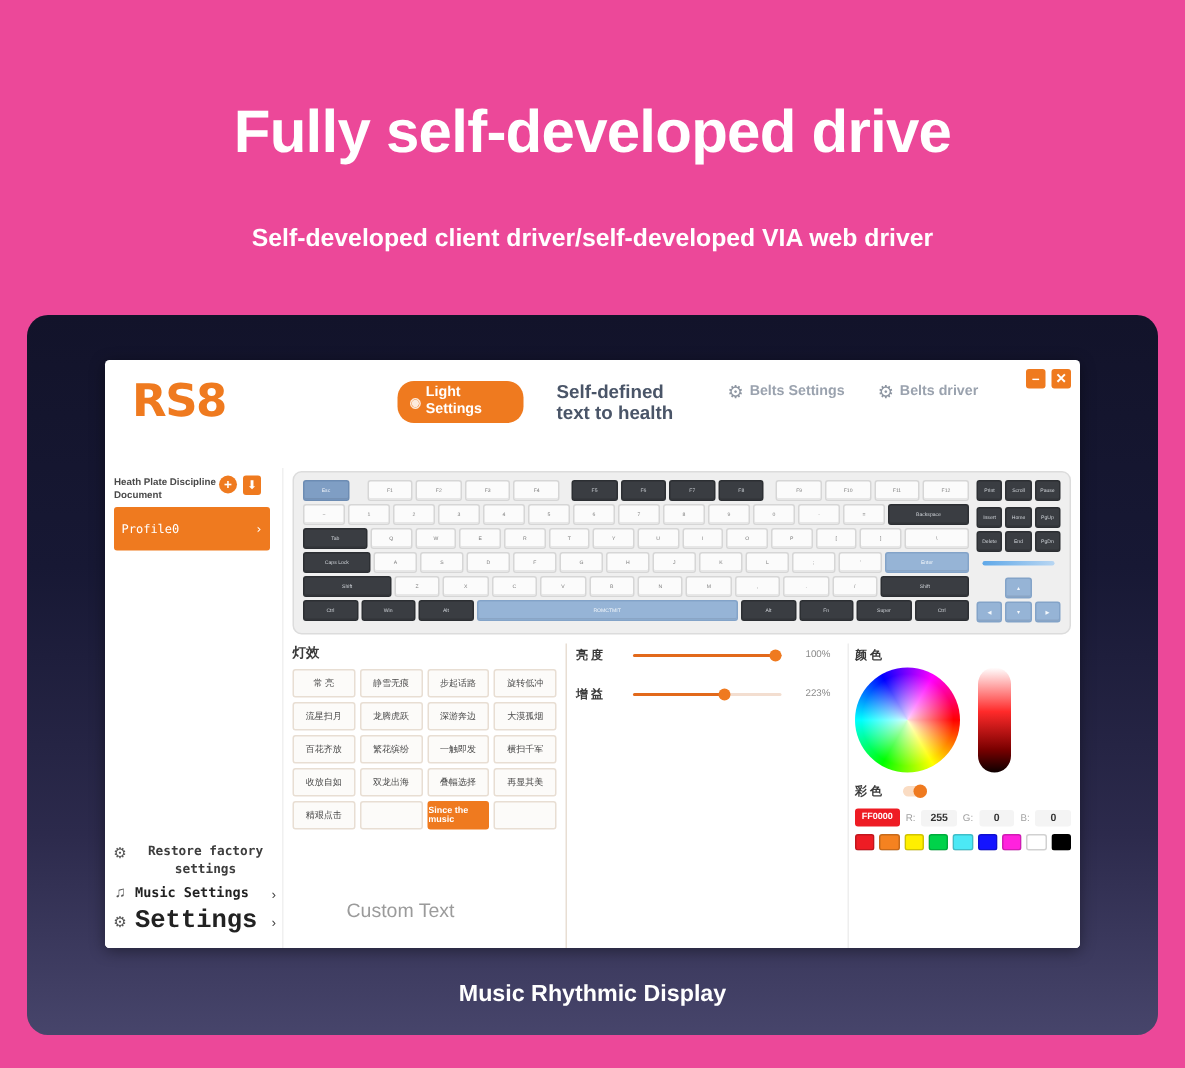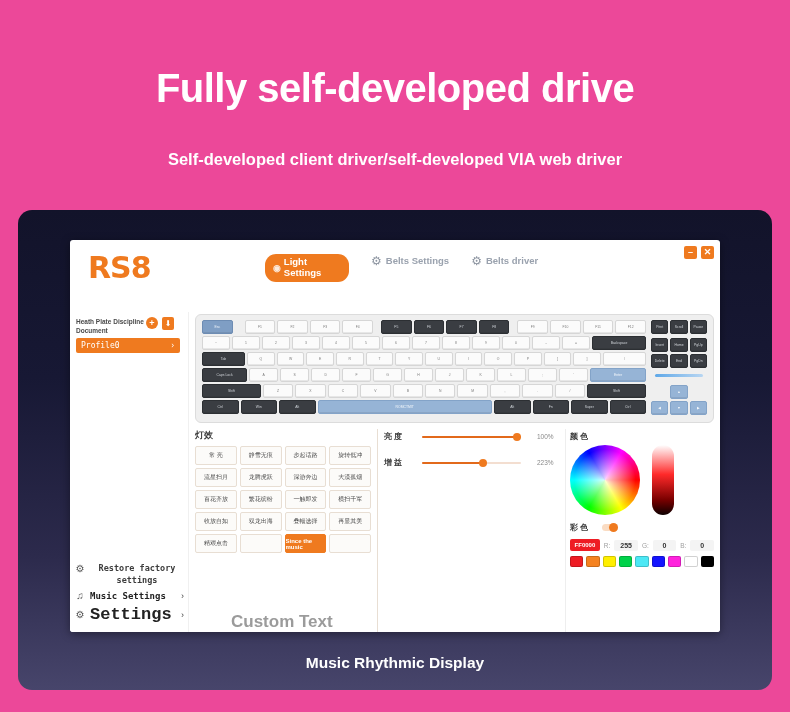--- a/index.html
+++ b/index.html
@@ -81,21 +81,21 @@
   .side-actions{position:absolute;left:76px;top:5px;display:flex;gap:4px;}
   .circ-btn{
     width:12px;height:12px;border-radius:50%;background:#ef7a1f;color:#fff;
     font-size:9px;line-height:12px;text-align:center;font-weight:bold;cursor:pointer;
   }
   .sq-btn{
     width:12px;height:13px;border-radius:2px;background:#ef7a1f;color:#fff;
     font-size:8px;line-height:13px;text-align:center;cursor:pointer;
   }
   .profile-btn{
-    position:absolute;left:6px;top:26px;width:104px;height:15px;
+    position:absolute;left:6px;top:26px;width:104px;height:29px;
     background:#ef7a1f;color:#ffffff;border-radius:2px;
     font-size:8px;font-family:"DejaVu Sans Mono", monospace;
     display:flex;align-items:center;justify-content:space-between;
     padding:0 5px;box-sizing:border-box;cursor:pointer;
   }
   .side-bottom{position:absolute;left:0;bottom:6px;width:118px;}
   .side-row{
     display:flex;align-items:center;gap:4px;padding:2px 4px;cursor:pointer;
   }
   .side-row .ico{color:#555;font-size:10px;width:12px;text-align:center;}
@@ -193,21 +193,21 @@
   }
   .chlabel{color:#a0a0a0;font-size:6.5px;}
   .chval{
     width:30px;height:11px;background:#f4f4f4;border-radius:2px;color:#333;
     font-size:7px;font-weight:bold;display:flex;align-items:center;justify-content:center;cursor:pointer;
   }
   .swatches{display:flex;gap:3px;margin-top:5px;}
   .sw{width:13px;height:9px;border-radius:2px;border:1px solid rgba(0,0,0,.18);cursor:pointer;}
 
   
-  .ov{position:absolute;color:#9b9b9b;font-size:17px;font-weight:bold;pointer-events:none;margin-top:13px;}
+  .ov{position:absolute;color:#9b9b9b;font-size:13px;font-weight:normal;pointer-events:none;}
 </style>
 </head>
 <body>
 
 <div class="stage">
 
   <div class="headline">Fully self-developed drive</div>
   <div class="subhead">Self-developed client driver/self-developed VIA web driver</div>
 
   <div class="device">
@@ -221,20 +221,23 @@
 
       <div class="topbar">
         <div class="brand">RS8</div>
 
         <div class="navtabs">
           <div class="tab">
             <div class="tab-pill">
               <span class="tab-ico">◉</span>
               <span>Light Settings</span>
             </div>
+          </div>
+          <div class="tab">
+            <span class="tab-label-strong">Self-defined text to health</span>
           </div>
           <div class="tab">
             <span class="gear-gray">⚙</span>
             <span class="tab-label">Belts Settings</span>
           </div>
           <div class="tab">
             <span class="gear-gray">⚙</span>
             <span class="tab-label">Belts driver</span>
           </div>
         </div>

